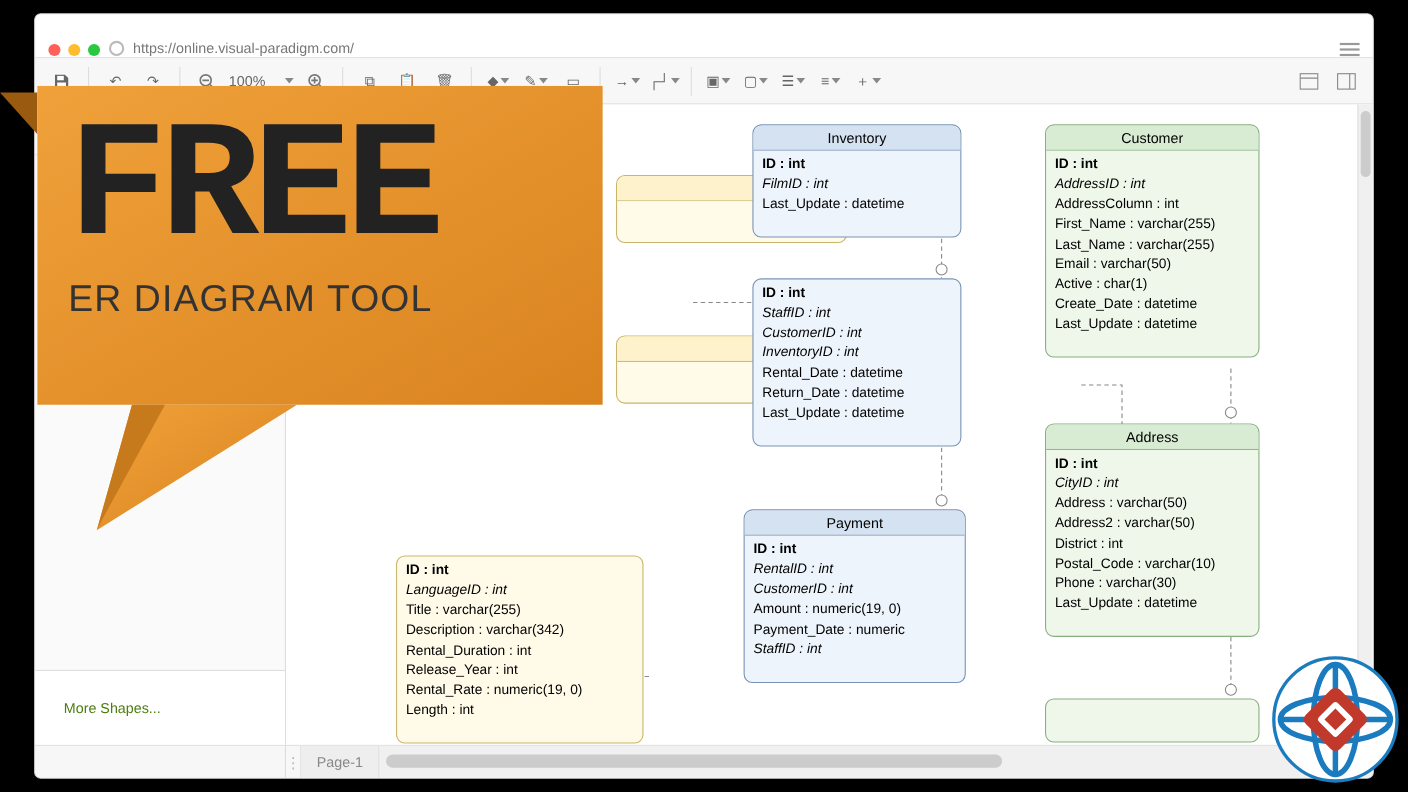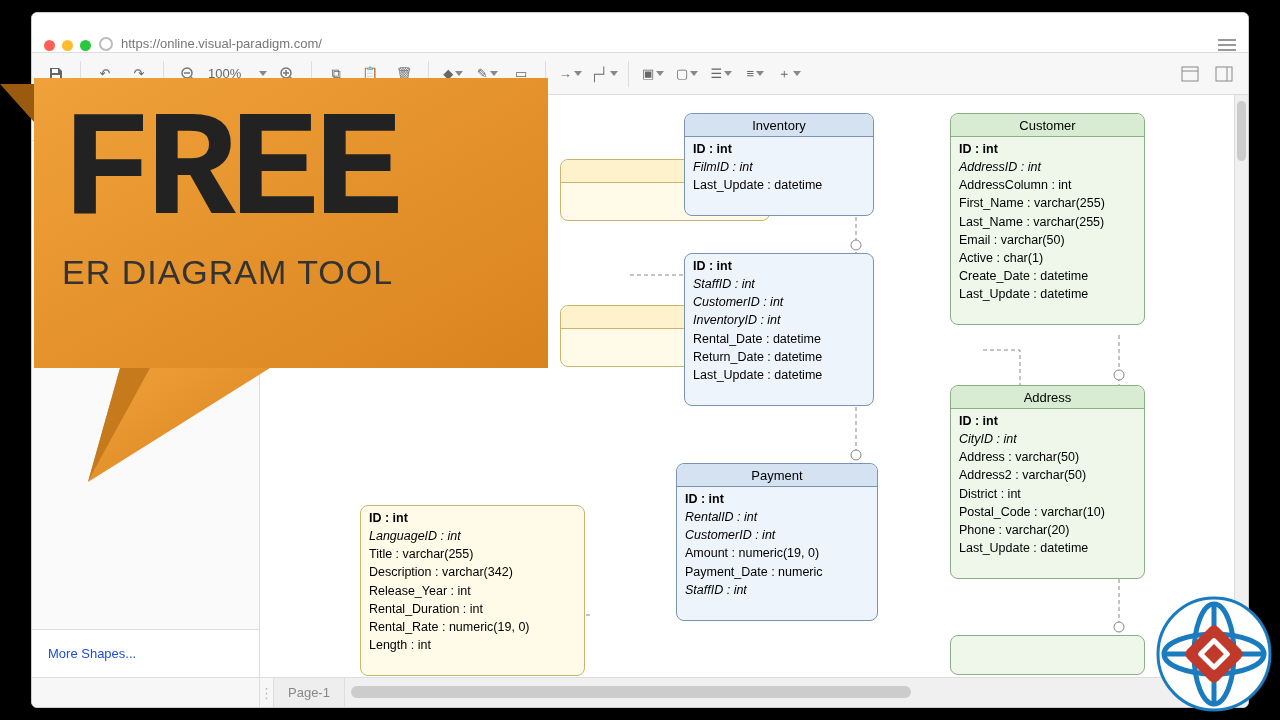--- a/index.html
+++ b/index.html
@@ -25,21 +25,21 @@
   
   .body{display:flex;height:calc(100% - 40px - 42px - 30px);}
   .sidebar{width:228px;background:#fafafa;border-right:1px solid #ddd;display:flex;flex-direction:column;}
   .sidebar input{margin:8px;padding:6px 8px;border:1px solid #ccc;border-radius:3px;font-size:13px;width:calc(100% - 16px);}
   .sidecat{padding:6px 10px;font-size:13px;color:#555;border-top:1px solid #e5e5e5;display:flex;align-items:center;gap:6px;}
   .sidecat .tri{display:inline-block;width:0;height:0;border-top:4px solid transparent;border-bottom:4px solid transparent;border-left:5px solid #888;transform:rotate(90deg);}
   .shapes{padding:6px 10px;display:flex;flex-direction:column;gap:6px;}
   .shape-th{width:36px;height:20px;border:1px solid #999;border-radius:3px;}
   .shape-th.y{background:#fdf2cc;}
   .shape-th.g{background:#d8ecd4;}
-  .moreshapes{margin-top:auto;padding:16px;font-size:13px;color:#1d4ed8;border-top:1px solid #ddd;background:#fff;}
+  .moreshapes{margin-top:auto;padding:26px;font-size:13px;color:#4d7c0f;border-top:1px solid #ddd;background:#fff;}
   .canvas-wrap{flex:1;position:relative;background:#fff;overflow:hidden;}
   .vscroll{position:absolute;right:0;top:0;bottom:0;width:14px;background:#f0f0f0;border-left:1px solid #ddd;}
   .vscroll .thumb{position:absolute;left:2px;right:2px;top:6px;height:60px;background:#ccc;border-radius:5px;}
   .footer{height:30px;background:#f7f7f7;border-top:1px solid #ddd;display:flex;align-items:center;}
   .footer .blank{width:228px;height:100%;border-right:1px solid #ddd;}
   .footer .handle{width:14px;height:100%;display:flex;align-items:center;justify-content:center;color:#bbb;font-size:14px;border-right:1px solid #ddd;}
   .footer .page{padding:0 14px;font-size:13px;color:#888;height:100%;display:flex;align-items:center;border-right:1px solid #ddd;background:#eee;}
   .footer .track{flex:1;height:100%;background:#f0f0f0;position:relative;}
   .footer .track .th{position:absolute;top:8px;left:6px;height:12px;width:560px;background:#ccc;border-radius:6px;}
   
@@ -238,21 +238,21 @@
 
       <div class="entity green" style="left:690px;top:290px;width:195px;">
         <div class="hdr">Address</div>
         <div class="rows">
             <div class="b">ID : int</div>
             <div class="i">CityID : int</div>
             <div>Address : varchar(50)</div>
             <div>Address2 : varchar(50)</div>
             <div>District : int</div>
             <div>Postal_Code : varchar(10)</div>
-            <div>Phone : varchar(20)</div>
+            <div>Phone : varchar(30)</div>
             <div>Last_Update : datetime</div>
           </div>
       </div>
 
       <div class="entity blue" style="left:416px;top:368px;width:202px;">
         <div class="hdr">Payment</div>
         <div class="rows">
             <div class="b">ID : int</div>
             <div class="i">RentalID : int</div>
             <div class="i">CustomerID : int</div>
@@ -261,22 +261,22 @@
             <div class="i">StaffID : int</div>
           </div>
       </div>
 
       <div class="entity yellow" style="left:100px;top:410px;width:225px;">
         <div class="rows">
             <div class="b">ID : int</div>
             <div class="i">LanguageID : int</div>
             <div>Title : varchar(255)</div>
             <div>Description : varchar(342)</div>
+            <div>Rental_Duration : int</div>
             <div>Release_Year : int</div>
-            <div>Rental_Duration : int</div>
             <div>Rental_Rate : numeric(19, 0)</div>
             <div>Length : int</div>
           </div>
       </div>
 
       <div class="entity green" style="left:690px;top:540px;width:195px;height:40px;">
         <div class="rows"></div>
       </div>
 
       <div class="vscroll">

